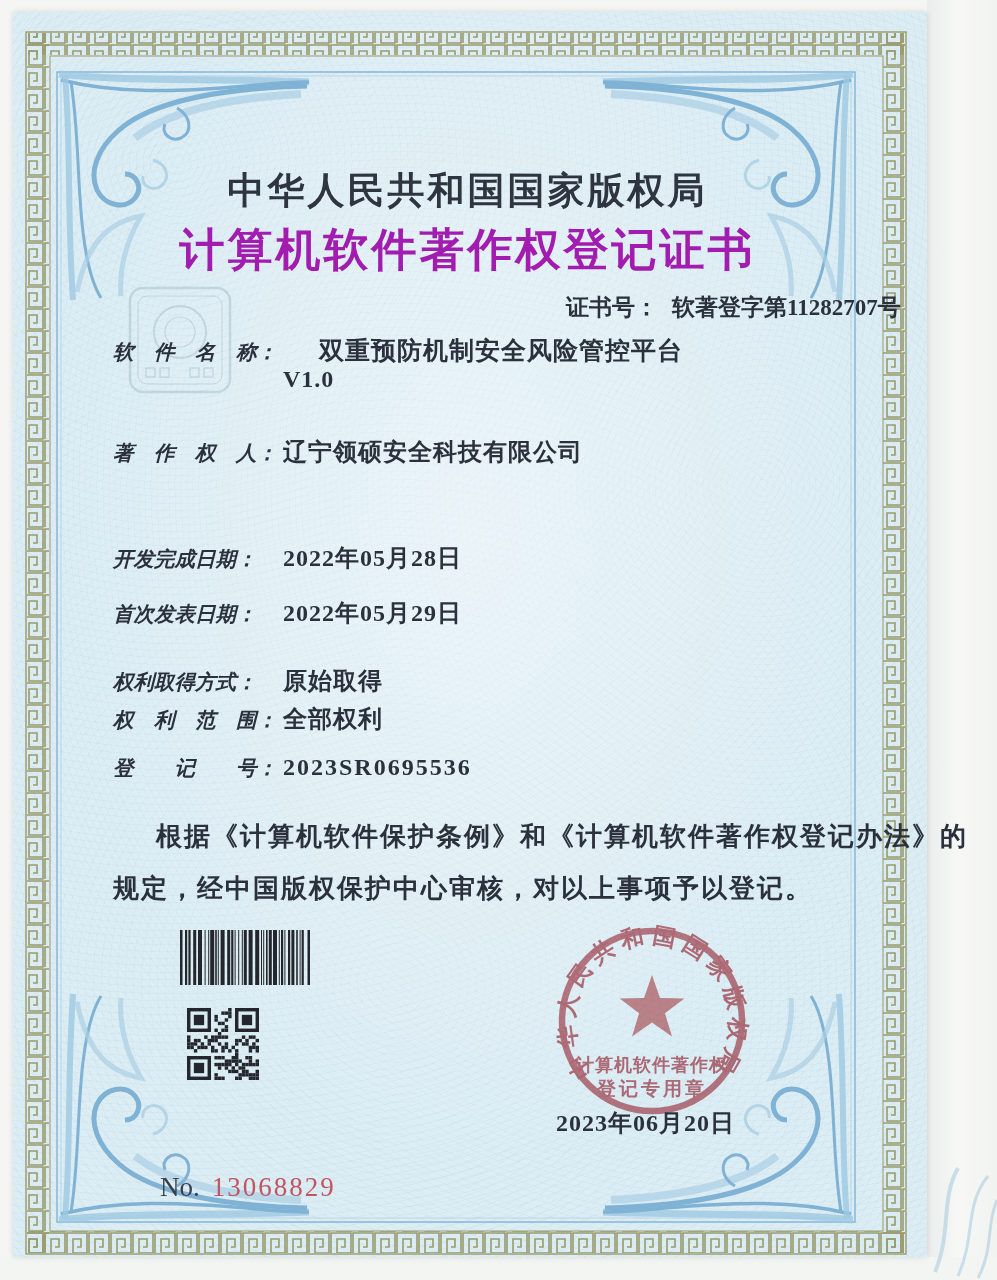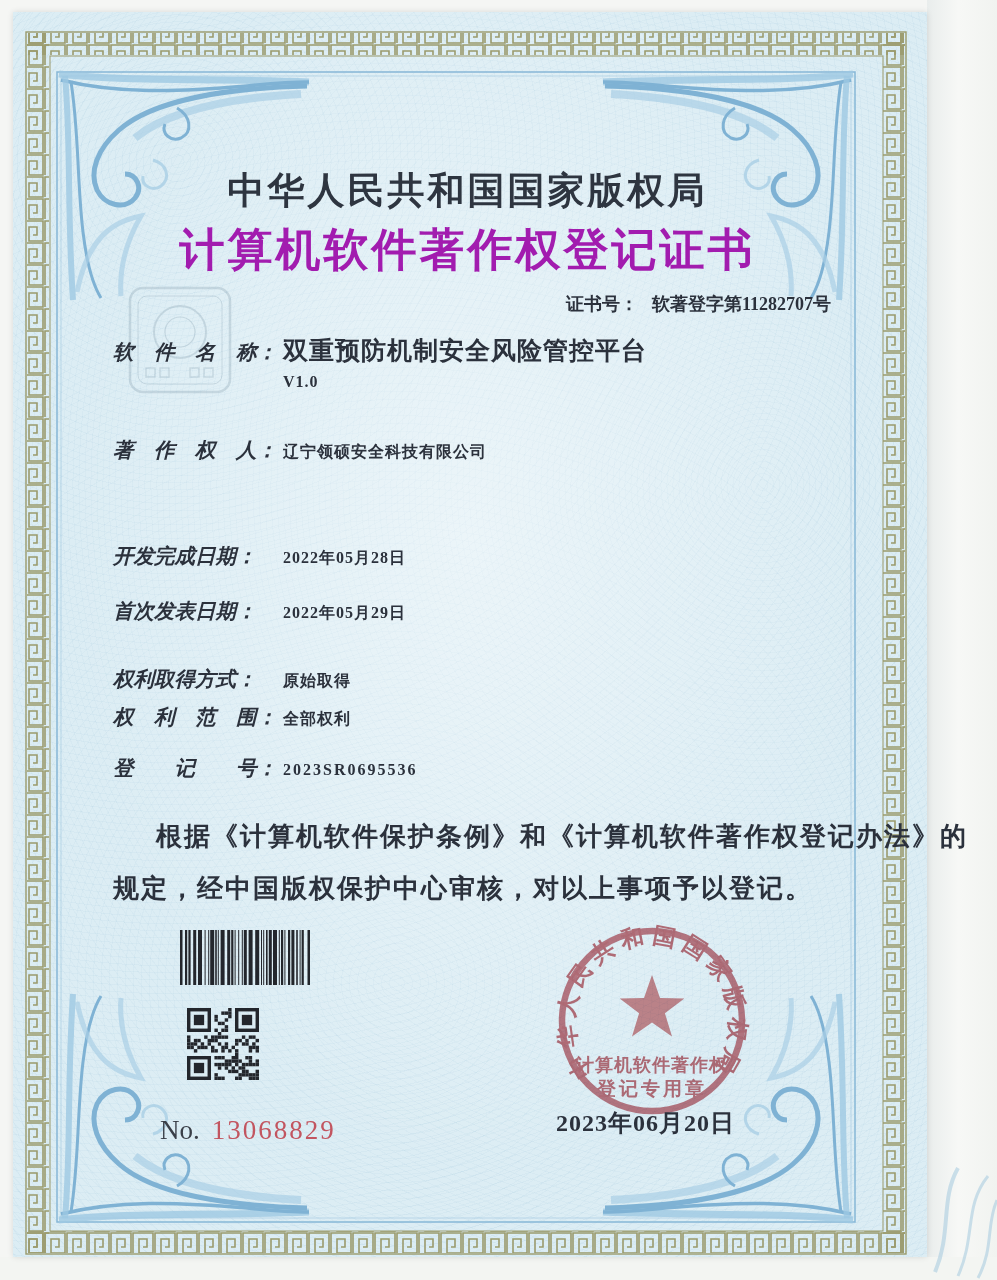--- a/index.html
+++ b/index.html
@@ -23,32 +23,32 @@
     background:
       radial-gradient(ellipse at 50% 42%, rgba(255,255,255,.45), rgba(255,255,255,0) 62%),
       repeating-radial-gradient(circle at 18% 12%, rgba(255,255,255,0) 0 6px, rgba(88,150,190,.05) 6px 7px),
       repeating-radial-gradient(circle at 82% 38%, rgba(255,255,255,0) 0 5px, rgba(88,150,190,.045) 5px 6px),
       repeating-radial-gradient(circle at 42% 78%, rgba(255,255,255,0) 0 7px, rgba(88,150,190,.045) 7px 8px);
   }
   svg.ornaments{position:absolute;left:0;top:0;z-index:3;}
   .txt{position:absolute;z-index:10;color:var(--ink,#2b313c);font-weight:bold;white-space:nowrap;}
   .authority{left:60px;top:166px;width:815px;text-align:center;font-size:37px;letter-spacing:3px;color:#2e3540;}
   .cert-title{left:60px;top:220px;width:815px;text-align:center;font-size:45px;letter-spacing:3px;color:#a21caf;}
-  .certno{left:566px;top:292px;font-size:18px;}
+  .certno{left:566px;top:292px;font-size:23px;}
   .certno .val{margin-left:14px;}
   .row{position:absolute;left:113px;z-index:10;white-space:nowrap;}
   .row .lab{display:inline-block;min-width:170px;font-size:20.5px;font-weight:bold;color:var(--ink,#2b313c);font-style:italic;}
-  .row .val{font-size:16px;font-weight:bold;color:var(--ink,#2b313c);letter-spacing:1px;}
-  .row1 .val{font-size:25px;}
+  .row .val{font-size:24px;font-weight:bold;color:var(--ink,#2b313c);letter-spacing:1px;}
+  .row1 .val{font-size:25px;margin-left:36px;}
   .r1{top:334px;} .rv1{left:283px;top:366px;font-size:24px;}
   .r2{top:436px;} .r3{top:542px;} .r4{top:597px;} .r5{top:665px;} .r6{top:703px;}
   .r7{top:754px;} .r7 .val{letter-spacing:2px;}
   .stmt{font-size:26px;letter-spacing:2px;}
   .s1{left:156px;top:819px;} .s2{left:113px;top:871px;}
-  .serial{left:160px;top:1115px;font-size:27px;font-weight:normal;color:#3a3f48;font-family:Liberation Serif, serif;}
+  .serial{left:160px;top:1172px;font-size:27px;font-weight:normal;color:#3a3f48;font-family:Liberation Serif, serif;}
   .serial .num{color:var(--serial,#c25560);margin-left:12px;letter-spacing:2px;}
   .issue-date{left:556px;top:1107px;font-size:24px;letter-spacing:1px;}
   .gfx{position:absolute;z-index:8;}
   #barcode{left:180px;top:930px;} #qr{left:187px;top:1008px;}
   #seal{left:552px;top:921px;z-index:6;opacity:.9;mix-blend-mode:multiply;}
   .seal-text{fill:var(--seal,#c2626b);font-weight:bold;font-family:"Liberation Serif","DejaVu Serif",serif;}
 </style>
 </head>
 <body>
 

